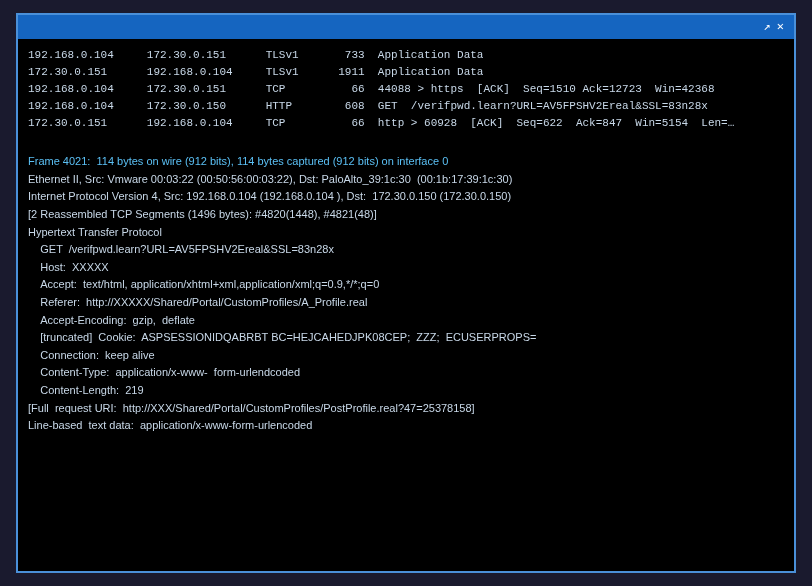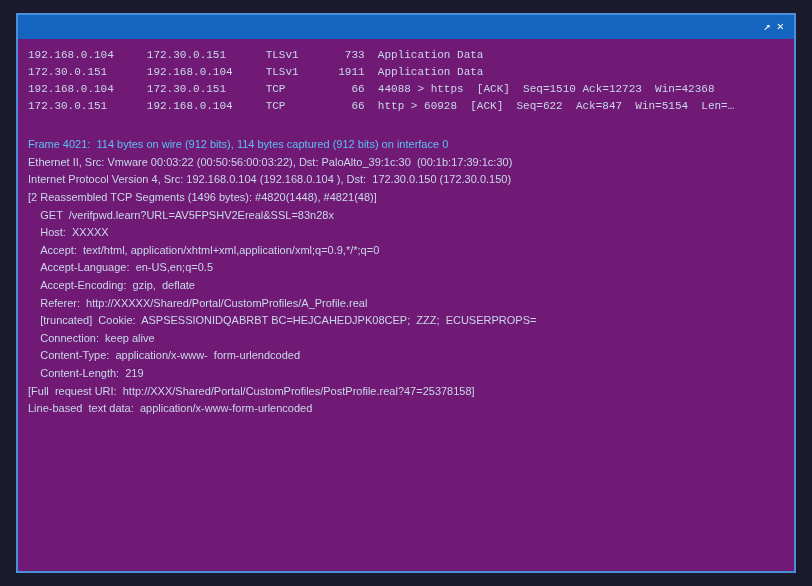--- a/index.html
+++ b/index.html
@@ -54,21 +54,21 @@
       color: #ffffff;
       font-size: 12px;
       cursor: pointer;
       line-height: 1;
     }
 
     .content {
       flex: 1;
       overflow: hidden;
       padding: 8px 10px;
-      background: #701a75;
+      background: #000000;
     }
 
     .log-section {
       margin-bottom: 12px;
     }
 
     .log-line {
       color: #c8d8e8;
       font-size: 11px;
       line-height: 1.55;
@@ -108,35 +108,36 @@
       <span class="title-bar-btn">↗</span>
       <span class="title-bar-btn">✕</span>
     </div>
   </div>
   <div class="content">
     <div class="log-section">
 
     <div class="log-line">192.168.0.104     172.30.0.151      TLSv1       733  Application Data</div>
         <div class="log-line">172.30.0.151      192.168.0.104     TLSv1      1911  Application Data</div>
         <div class="log-line">192.168.0.104     172.30.0.151      TCP          66  44088 &gt; https  [ACK]  Seq=1510 Ack=12723  Win=42368</div>
+        <div class="log-line">192.168.0.104     172.30.0.150      HTTP        608  GET  /verifpwd.learn?URL=AV5FPSHV2Ereal&amp;SSL=83n28x</div>
         <div class="log-line">172.30.0.151      192.168.0.104     TCP          66  http &gt; 60928  [ACK]  Seq=622  Ack=847  Win=5154  Len=…</div>
       </div>
     <div class="divider"></div>
     <div class="detail-section">
 
     <div class="detail-line blue">Frame 4021:  114 bytes on wire (912 bits), 114 bytes captured (912 bits) on interface 0</div>
         <div class="detail-line">Ethernet II, Src: Vmware 00:03:22 (00:50:56:00:03:22), Dst: PaloAlto_39:1c:30  (00:1b:17:39:1c:30)</div>
         <div class="detail-line">Internet Protocol Version 4, Src: 192.168.0.104 (192.168.0.104 ), Dst:  172.30.0.150 (172.30.0.150)</div>
         <div class="detail-line">[2 Reassembled TCP Segments (1496 bytes): #4820(1448), #4821(48)]</div>
+        <div class="detail-line">Hypertext Transfer Protocol</div>
         <div class="detail-line">    GET  /verifpwd.learn?URL=AV5FPSHV2Ereal&amp;SSL=83n28x</div>
         <div class="detail-line">    Host:  XXXXX</div>
         <div class="detail-line">    Accept:  text/html, application/xhtml+xml,application/xml;q=0.9,*/*;q=0</div>
-        <div class="detail-line">    Accept-Language:  en-US,en;q=0.5</div>
+        <div class="detail-line">    Referer:  http://XXXXX/Shared/Portal/CustomProfiles/A_Profile.real</div>
         <div class="detail-line">    Accept-Encoding:  gzip,  deflate</div>
-        <div class="detail-line">    Referer:  http://XXXXX/Shared/Portal/CustomProfiles/A_Profile.real</div>
         <div class="detail-line">    [truncated]  Cookie:  ASPSESSIONIDQABRBT BC=HEJCAHEDJPK08CEP;  ZZZ;  ECUSERPROPS=</div>
         <div class="detail-line">    Connection:  keep alive</div>
         <div class="detail-line">    Content-Type:  application/x-www-  form-urlendcoded</div>
         <div class="detail-line">    Content-Length:  219</div>
         <div class="detail-line"></div>
         <div class="detail-line">[Full  request URI:  http://XXX/Shared/Portal/CustomProfiles/PostProfile.real?47=25378158]</div>
         <div class="detail-line">Line-based  text data:  application/x-www-form-urlencoded</div>
       </div>
   </div>
 </div>

